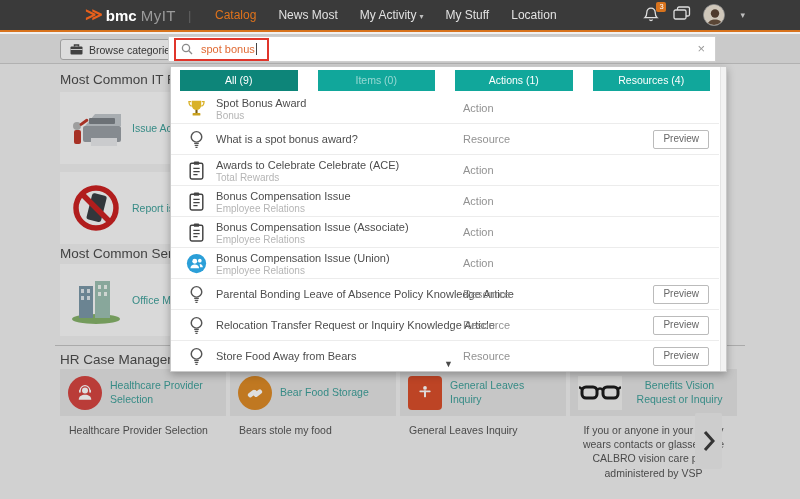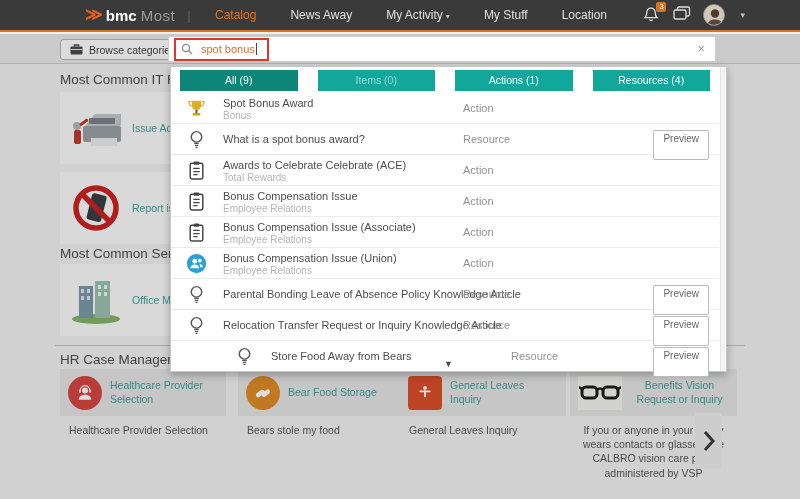--- a/index.html
+++ b/index.html
@@ -8,21 +8,21 @@
   .screen { position:absolute; inset:0; width:800px; height:499px; background:#f0f0f0; overflow:hidden; }
 
   
   .topnav { position:absolute; left:0; top:0; width:800px; height:32px; background:#3a3a3a;
             border-bottom:2px solid #d8731d; z-index:70; display:flex; align-items:center; }
   .logo { position:absolute; left:85px; top:0; height:30px; display:flex; align-items:center; }
   .logo-chev { color:#e8601c; font-weight:bold; font-size:17px; margin-right:3px; line-height:30px; }
   .logo-bmc { color:#ffffff; font-weight:bold; font-size:15px; }
   .logo-myit { color:#9b9b9b; font-weight:300; font-size:15px; margin-left:4px; letter-spacing:0.5px; }
   .logo-div { color:#606060; margin-left:12px; font-size:13px; }
-  .nav-items { position:absolute; left:215px; top:0; height:30px; display:flex; align-items:center; gap:34px; }
+  .nav-items { position:absolute; left:215px; top:0; height:30px; display:flex; align-items:center; gap:22px; }
   .nav-item { color:#e2e2e2; font-size:12px; cursor:pointer; white-space:nowrap; }
   .nav-item.active { color:#e0731c; }
   .nav-caret { font-size:8px; color:#bdbdbd; margin-left:3px; }
   .nav-right { position:absolute; right:55px; top:0; height:30px; display:flex; align-items:center; gap:12px; }
   .bell-wrap { position:relative; width:18px; height:18px; }
   .badge { position:absolute; top:-4px; right:-5px; background:#d8731d; color:#fff; font-size:7.5px;
            min-width:10px; height:10px; line-height:10px; text-align:center; border-radius:2px; padding:0 1px; }
   .avatar { width:22px; height:22px; border-radius:50%; background:#cfc7ba; overflow:hidden; border:1px solid #888; }
 
   
@@ -65,26 +65,26 @@
   .panel { position:absolute; left:170px; top:66px; width:557px; height:306px; background:#ffffff;
            border:1px solid #c9c9c9; box-shadow:0 3px 8px rgba(0,0,0,0.28); z-index:60; }
   .scrolltrack { position:absolute; right:0; top:0; width:6px; height:100%; background:#f3f3f3; border-left:1px solid #e4e4e4; }
   .tabs { position:absolute; left:9px; top:3px; right:16px; height:21px; display:flex; gap:20px; }
   .tab { flex:1; background:#11a79b; color:#ffffff; font-size:10.5px; text-align:center; line-height:21px; cursor:pointer; }
   .tab.active { background:#0d8579; }
   .tab.muted { color:rgba(255,255,255,0.55); }
   .results { position:absolute; left:0; top:26px; right:7px; }
   .row { position:relative; height:31px; border-bottom:1px solid #ececec; cursor:pointer; }
   .row-ico { position:absolute; left:15px; top:5px; width:21px; height:21px; }
-  .row-text { position:absolute; left:52px; top:4px; width:250px; }
+  .row-text { position:absolute; left:45px; top:4px; width:250px; }
   .row-title { font-size:11px; color:#4d4d4d; white-space:nowrap; }
   .row-sub { font-size:10px; color:#b5b5b5; margin-top:1px; white-space:nowrap; }
   .row-title.center { line-height:23px; }
   .row-type { position:absolute; left:292px; top:9px; font-size:11px; color:#929292; }
-  .preview-btn { position:absolute; right:10px; top:6px; height:30px; padding:0 9px; background:#ffffff;
+  .preview-btn { position:absolute; right:10px; top:6px; height:19px; padding:0 9px; background:#ffffff;
                  border:1px solid #bbbbbb; border-radius:2px; font-size:10px; color:#666; line-height:16px; cursor:pointer; }
   .scroll-arrow { position:absolute; bottom:2px; left:50%; transform:translateX(-50%); font-size:9px; color:#4a4a4a; cursor:pointer; }
 </style>
 </head>
 <body>
 
 <div class="screen">
 
   <div class="content">
     <div class="sec-title" style="top:8px;">Most Common IT Requests</div>
@@ -150,21 +150,21 @@
               <path d="M6.2 9a5.8 5.8 0 0 1 11.6 0" stroke="#fff" fill="none" stroke-width="1.5"></path>
               <rect x="4.8" y="8.2" width="2.1" height="3.6" rx="1"></rect>
               <rect x="17.1" y="8.2" width="2.1" height="3.6" rx="1"></rect>
             </svg>
           </span>
           <span class="hr-title">Healthcare Provider Selection</span>
         </div>
         <div class="hr-body">Healthcare Provider Selection</div>
       </div>
 
-      <div class="hr-tile" style="left:178px;">
+      <div class="hr-tile" style="left:170px;">
         <div class="hr-head">
           <span class="hr-ico" style="background:#dd8a27;">
             <svg width="20" height="20" viewBox="0 0 24 24" fill="#fff">
               <rect x="3" y="10" width="11" height="5.5" rx="2.5" transform="rotate(-38 8.5 12.8)"></rect>
               <rect x="10" y="9.5" width="11" height="5.5" rx="2.5" transform="rotate(-38 15.5 12.2)"></rect>
               <rect x="9" y="9" width="6" height="6" rx="1.5" transform="rotate(-38 12 12)"></rect>
             </svg>
           </span>
           <span class="hr-title">Bear Food Storage</span>
         </div>
@@ -358,21 +358,21 @@
             <path d="M7.8 13.6h4.4M8.3 15.6h3.4M9 17.4h2" stroke="#555" stroke-width="1.2" fill="none"></path>
           </svg>
         </span>
         <span class="row-text">
             <div class="row-title center">Relocation Transfer Request or Inquiry Knowledge Article</div>
           </span>
         <span class="row-type">Resource</span>
         <span class="preview-btn">Preview</span>
       </div>
 
-      <div class="row" style="border-bottom:none;margin-left:48px;">
+      <div class="row" style="border-bottom:none;">
         <span class="row-ico">
           <svg width="21" height="21" viewBox="0 0 20 20">
             <circle cx="10" cy="7.5" r="5" fill="none" stroke="#555" stroke-width="1.4"></circle>
             <path d="M7.8 13.6h4.4M8.3 15.6h3.4M9 17.4h2" stroke="#555" stroke-width="1.2" fill="none"></path>
           </svg>
         </span>
         <span class="row-text">
             <div class="row-title center">Store Food Away from Bears</div>
           </span>
         <span class="row-type">Resource</span>
@@ -380,26 +380,26 @@
       </div>
 
     </div>
     <div class="scroll-arrow">▼</div>
   </div>
 
   <div class="topnav">
     <div class="logo">
       <span class="logo-chev">≫</span>
       <span class="logo-bmc">bmc</span>
-      <span class="logo-myit">Most</span>
+      <span class="logo-myit">MyIT</span>
       <span class="logo-div">|</span>
     </div>
     <div class="nav-items">
       <span class="nav-item active">Catalog</span>
-      <span class="nav-item">News Away</span>
+      <span class="nav-item">News Most</span>
       <span class="nav-item"><span>My Activity</span><span class="nav-caret">▾</span></span>
       <span class="nav-item">My Stuff</span>
       <span class="nav-item">Location</span>
     </div>
     <div class="nav-right">
       <span class="bell-wrap">
         <svg width="16" height="17" viewBox="0 0 16 17">
           <path d="M8 2.2c-2.6 0-4.2 1.8-4.2 4.4 0 3-1.1 4.4-1.9 5.1h12.2c-.8-.7-1.9-2.1-1.9-5.1 0-2.6-1.6-4.4-4.2-4.4z" fill="none" stroke="#dedede" stroke-width="1.3"></path>
           <path d="M6.5 13.5a1.6 1.6 0 0 0 3 0" fill="none" stroke="#dedede" stroke-width="1.3"></path>
         </svg>

